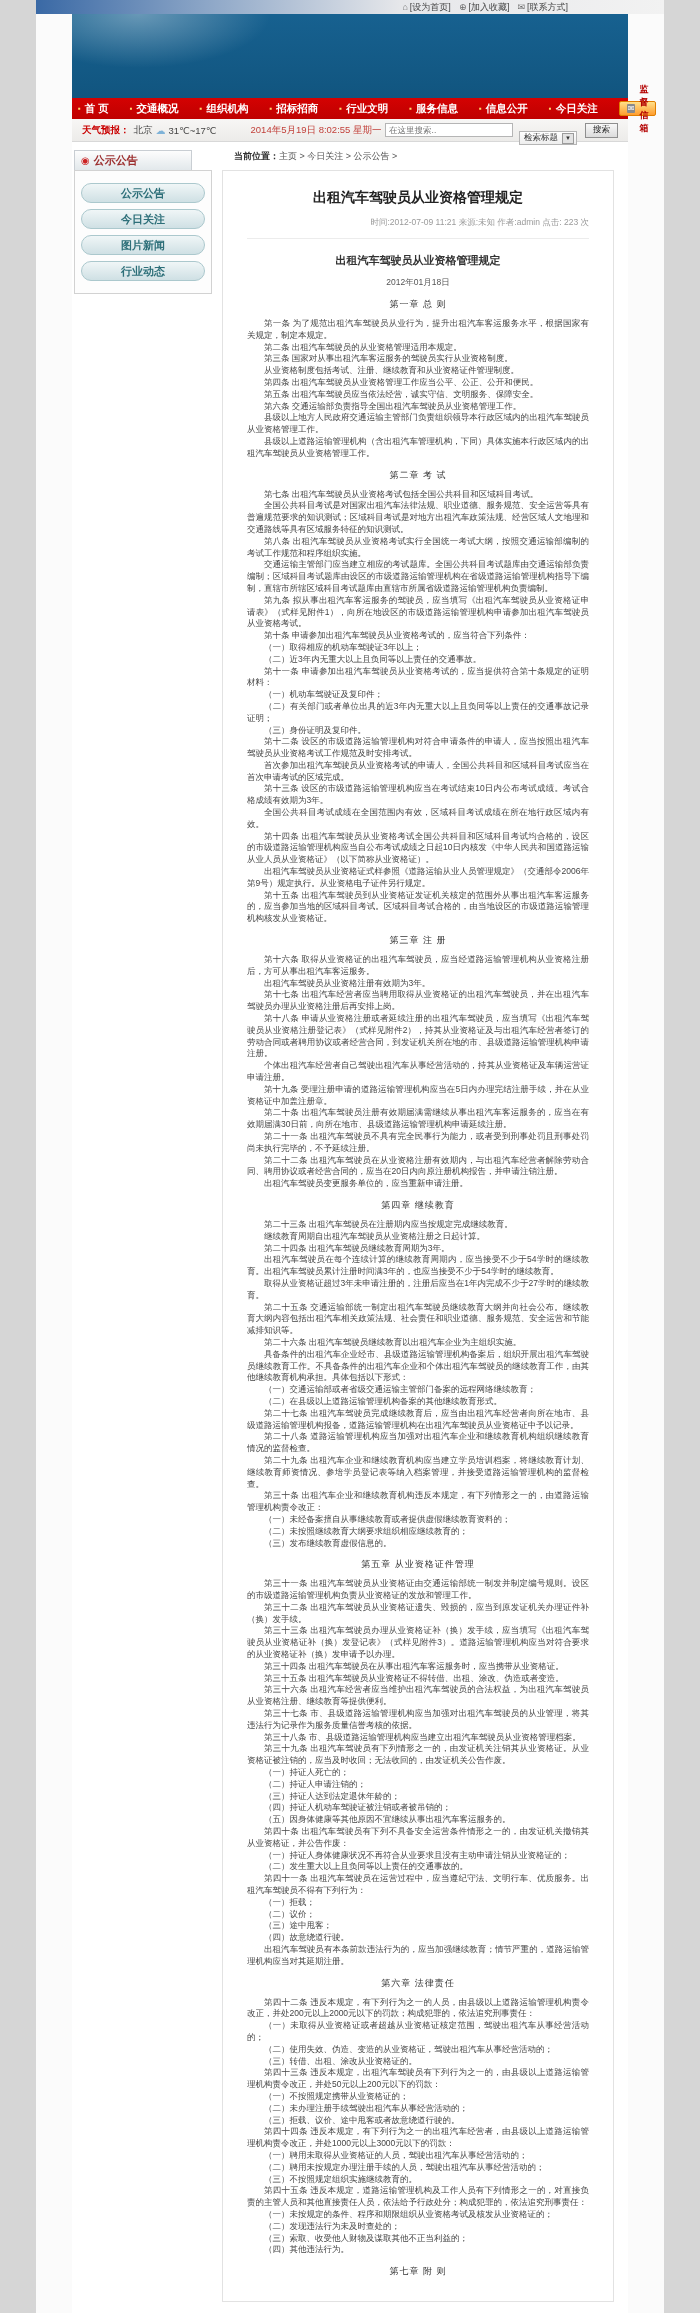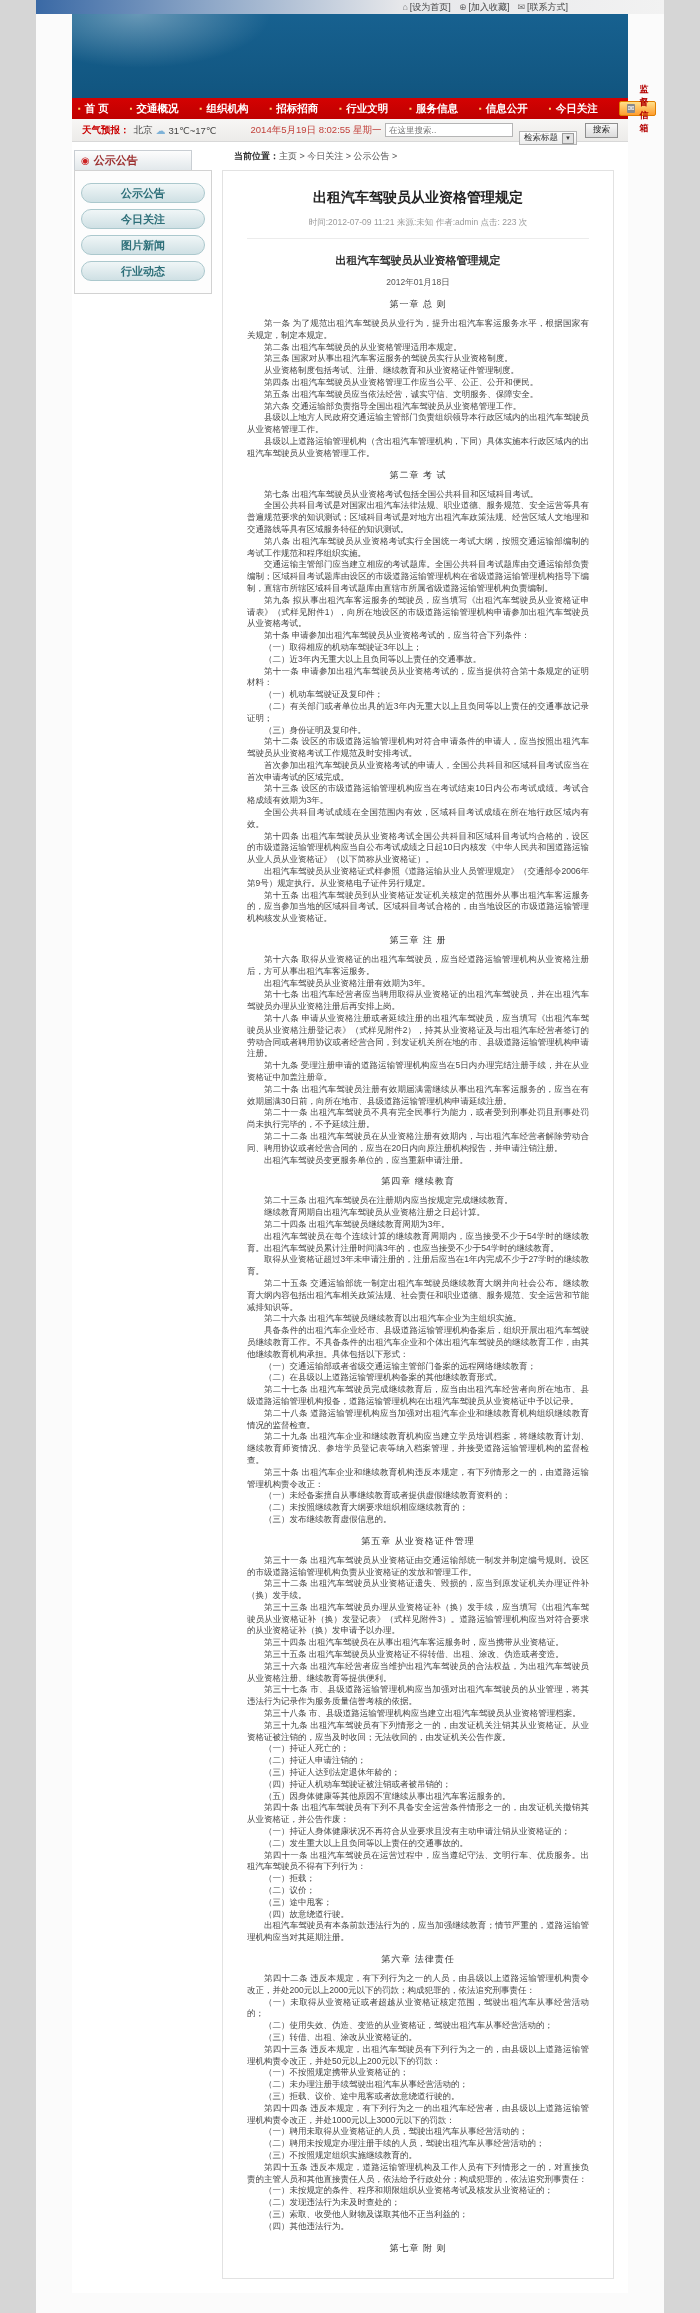--- a/index.html
+++ b/index.html
@@ -34,21 +34,21 @@
   .side-tab { width:118px; height:20px; display:flex; align-items:center; padding-left:6px; background:linear-gradient(#fdfdfd,#e2e8eb); border:1px solid #c9ced3; border-bottom:none; font-size:11px; font-weight:bold; color:#9c2f2f; cursor:pointer; }
   .side-icon { color:#cc2222; font-size:10px; margin-right:4px; }
   .side-box { width:138px; border:1px solid #d2d2d2; background:#fdfdfd; padding:12px 6px; display:flex; flex-direction:column; gap:6px; }
   .side-btn { height:20px; line-height:18px; text-align:center; border-radius:10px; background:linear-gradient(#f0f6f7,#cfe0e4); border:1px solid #abc8cd; color:#2d6f79; font-size:11px; font-weight:bold; cursor:pointer; }
   .content { flex:1; padding-right:14px; }
   .breadcrumb { font-size:9px; color:#555; margin:2px 0 7px 12px; }
   .breadcrumb b { color:#333; }
   .breadcrumb a { color:#555; text-decoration:none; cursor:pointer; }
   .article-box { border:1px solid #e2e2e2; background:#fff; padding:14px 24px 16px; }
   .article-title { text-align:center; font-size:14px; font-weight:bold; color:#222; margin:4px 0 10px; }
-  .article-meta { text-align:center; font-size:8.5px; color:#9a9a9a; padding-bottom:9px; border-bottom:1px solid #ececec; margin-bottom:14px; }
+  .article-meta { text-align:right; font-size:8.5px; color:#9a9a9a; padding-bottom:9px; border-bottom:1px solid #ececec; margin-bottom:14px; }
   .doc-title { text-align:center; font-weight:bold; font-size:11px; color:#333; margin:8px 0 9px; }
   .doc-date { text-align:center; font-size:8.5px; color:#555; }
   .chapter { text-align:center; font-weight:normal; font-size:9px; color:#333; margin:9px 0 7px; letter-spacing:1px; }
   .article-para { font-size:8.5px; line-height:11.8px; color:#454545; text-indent:2em; text-align:justify; }
 </style>
 </head>
 <body>
 
 <div class="page">
 
@@ -177,20 +177,21 @@
             <p class="article-para">第十三条 设区的市级道路运输管理机构应当在考试结束10日内公布考试成绩。考试合格成绩有效期为3年。</p>
             <p class="article-para">全国公共科目考试成绩在全国范围内有效，区域科目考试成绩在所在地行政区域内有效。</p>
             <p class="article-para">第十四条 出租汽车驾驶员从业资格考试全国公共科目和区域科目考试均合格的，设区的市级道路运输管理机构应当自公布考试成绩之日起10日内核发《中华人民共和国道路运输从业人员从业资格证》（以下简称从业资格证）。</p>
             <p class="article-para">出租汽车驾驶员从业资格证式样参照《道路运输从业人员管理规定》（交通部令2006年第9号）规定执行。从业资格电子证件另行规定。</p>
             <p class="article-para">第十五条 出租汽车驾驶员到从业资格证发证机关核定的范围外从事出租汽车客运服务的，应当参加当地的区域科目考试。区域科目考试合格的，由当地设区的市级道路运输管理机构核发从业资格证。</p>
             <div class="chapter">第三章 注 册</div>
             <p class="article-para">第十六条 取得从业资格证的出租汽车驾驶员，应当经道路运输管理机构从业资格注册后，方可从事出租汽车客运服务。</p>
             <p class="article-para">出租汽车驾驶员从业资格注册有效期为3年。</p>
             <p class="article-para">第十七条 出租汽车经营者应当聘用取得从业资格证的出租汽车驾驶员，并在出租汽车驾驶员办理从业资格注册后再安排上岗。</p>
             <p class="article-para">第十八条 申请从业资格注册或者延续注册的出租汽车驾驶员，应当填写《出租汽车驾驶员从业资格注册登记表》（式样见附件2），持其从业资格证及与出租汽车经营者签订的劳动合同或者聘用协议或者经营合同，到发证机关所在地的市、县级道路运输管理机构申请注册。</p>
+            <p class="article-para">个体出租汽车经营者自己驾驶出租汽车从事经营活动的，持其从业资格证及车辆运营证申请注册。</p>
             <p class="article-para">第十九条 受理注册申请的道路运输管理机构应当在5日内办理完结注册手续，并在从业资格证中加盖注册章。</p>
             <p class="article-para">第二十条 出租汽车驾驶员注册有效期届满需继续从事出租汽车客运服务的，应当在有效期届满30日前，向所在地市、县级道路运输管理机构申请延续注册。</p>
             <p class="article-para">第二十一条 出租汽车驾驶员不具有完全民事行为能力，或者受到刑事处罚且刑事处罚尚未执行完毕的，不予延续注册。</p>
             <p class="article-para">第二十二条 出租汽车驾驶员在从业资格注册有效期内，与出租汽车经营者解除劳动合同、聘用协议或者经营合同的，应当在20日内向原注册机构报告，并申请注销注册。</p>
             <p class="article-para">出租汽车驾驶员变更服务单位的，应当重新申请注册。</p>
             <div class="chapter">第四章 继续教育</div>
             <p class="article-para">第二十三条 出租汽车驾驶员在注册期内应当按规定完成继续教育。</p>
             <p class="article-para">继续教育周期自出租汽车驾驶员从业资格注册之日起计算。</p>
             <p class="article-para">第二十四条 出租汽车驾驶员继续教育周期为3年。</p>
             <p class="article-para">出租汽车驾驶员在每个连续计算的继续教育周期内，应当接受不少于54学时的继续教育。出租汽车驾驶员累计注册时间满3年的，也应当接受不少于54学时的继续教育。</p>

